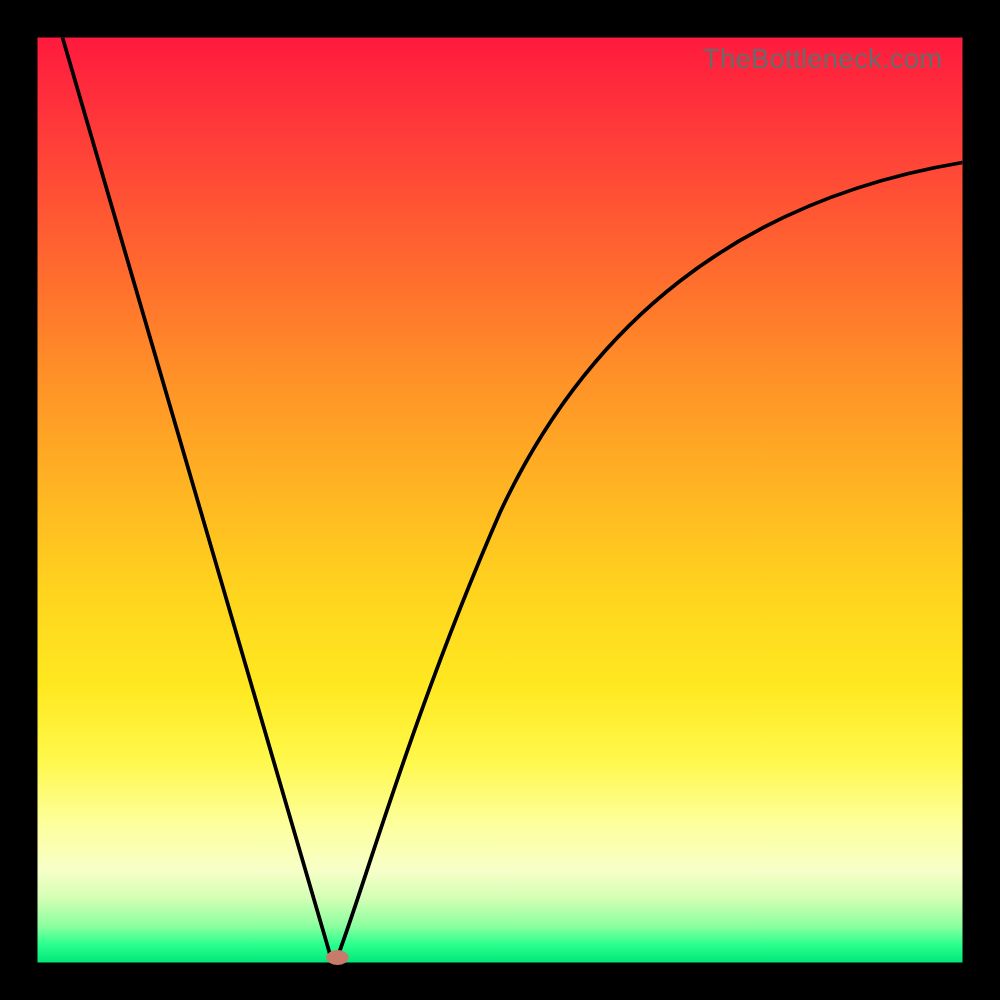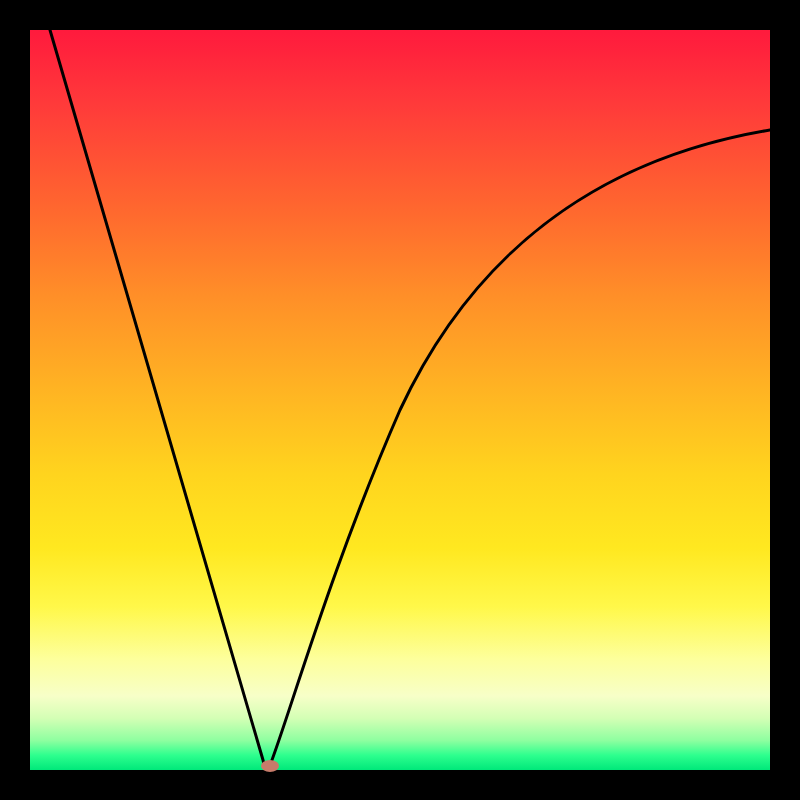--- a/index.html
+++ b/index.html
@@ -65,20 +65,21 @@
     border-radius: 50%;
     background: #c77b6a;
     transform: translate(-50%, -50%);
   }
 </style>
 </head>
 <body>
 
 <div class="frame">
   <div class="plot-area">
+    <div class="watermark">TheBottleneck.com</div>
     <svg class="curve" viewBox="0 0 740 740" preserveAspectRatio="none">
       <path d="M 20 0
                L 233 730
                Q 235 740 239 738
                C 258 690, 300 540, 370 380
                C 440 230, 560 130, 740 100" fill="none" stroke="#000" stroke-width="3" stroke-linecap="round" stroke-linejoin="round"></path>
     </svg>
     <div class="dot" style="left:240px; top:736px;"></div>
   </div>
 </div>

